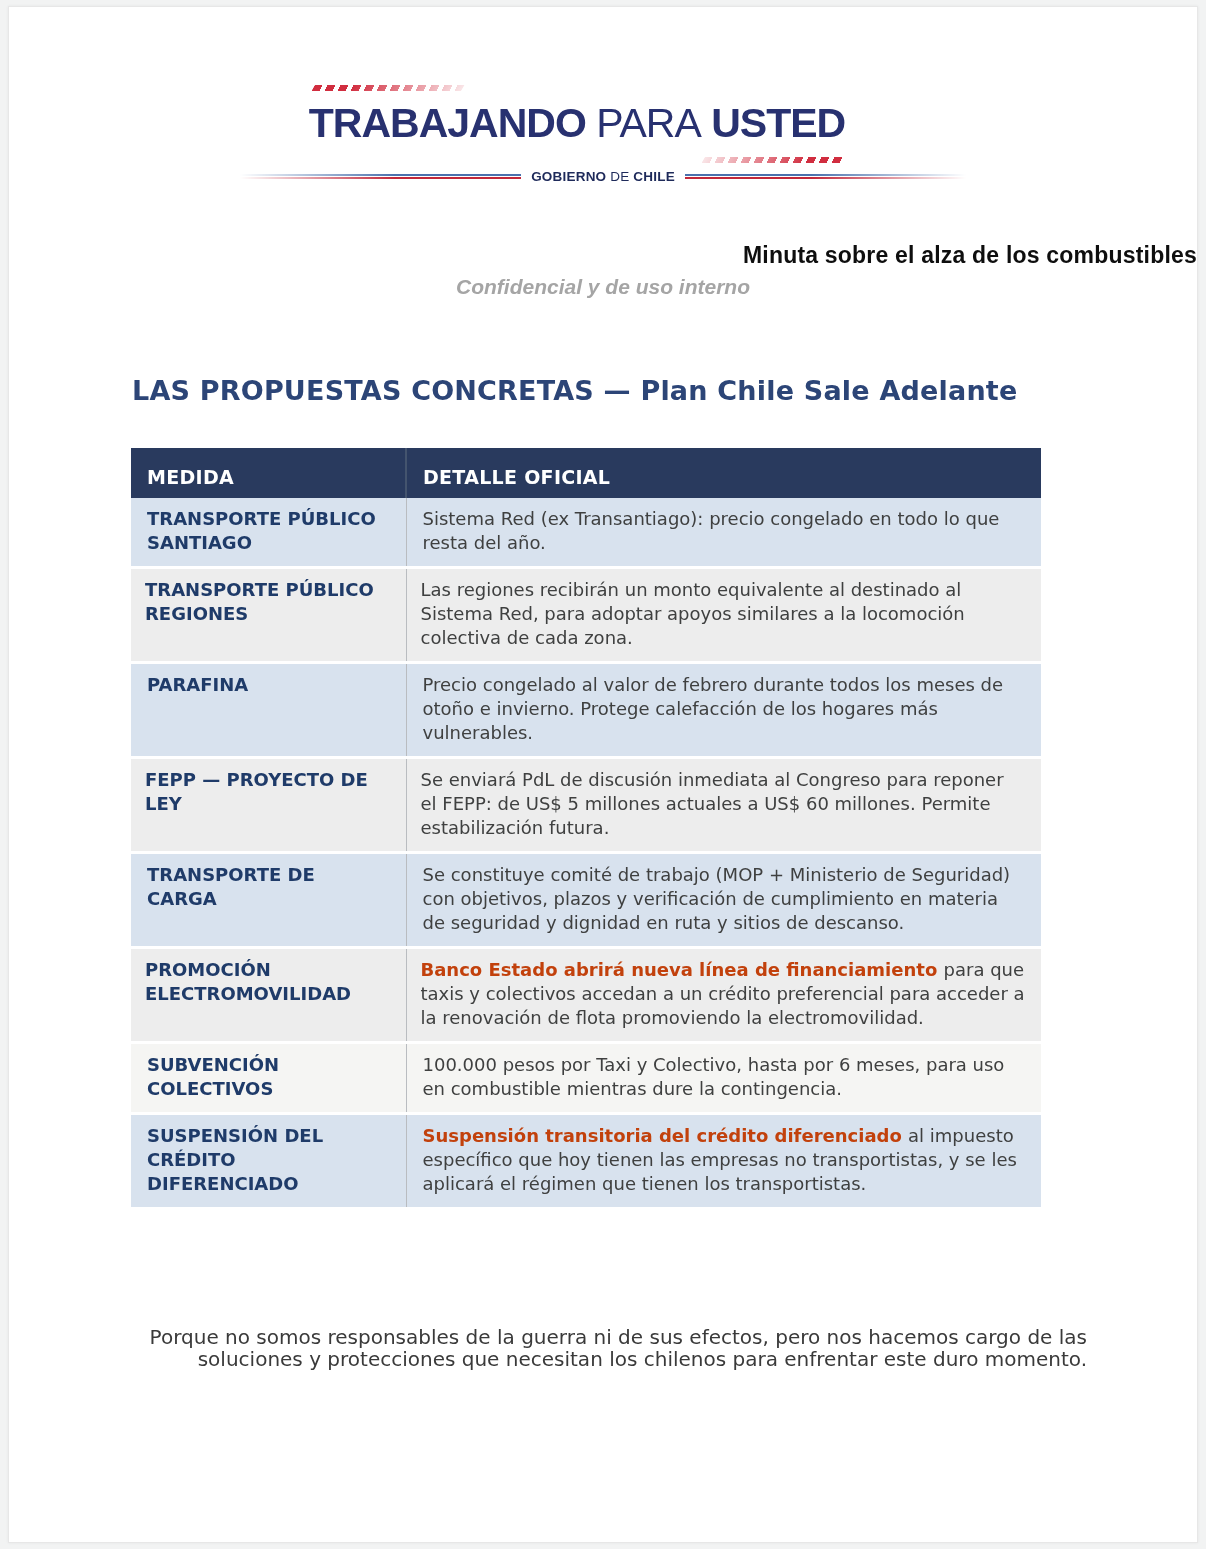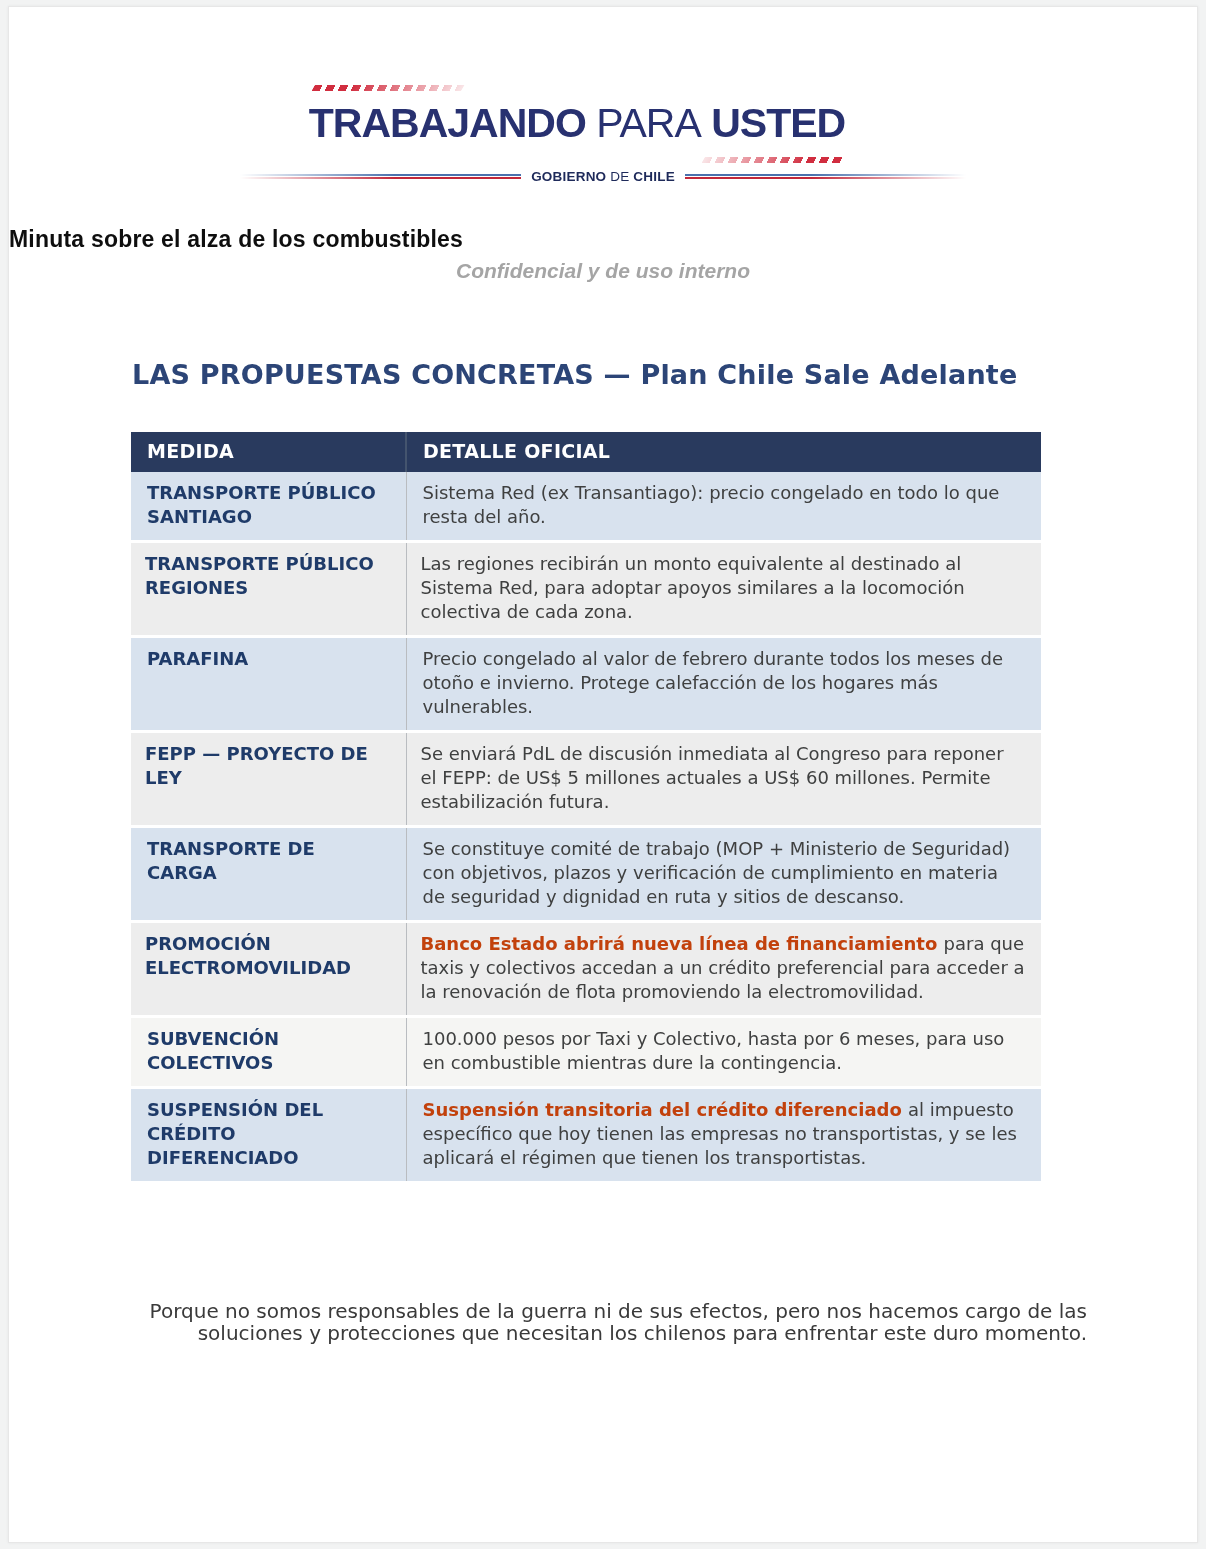--- a/index.html
+++ b/index.html
@@ -60,21 +60,21 @@
   }
   .gov-text {
     font-family:"Liberation Sans",sans-serif;
     font-size:13.5px; font-weight:bold; letter-spacing:0.2px;
     color:#1e2a5a; white-space:nowrap;
   }
   .gov-text .light { font-weight:normal;text-align:center; }
 
   
   .doc-title {
-    margin-top:42px; text-align:left;
+    margin-top:58px; text-align:right;
     font-size:23px; font-weight:bold; color:#0e0e0e;
     font-family:"Liberation Sans",sans-serif; letter-spacing:0.2px;
   }
   .doc-subtitle {
     margin-top:6px; text-align:center;
     font-size:21px; font-weight:bold; font-style:italic; color:#a5a5a5;
     font-family:"Liberation Sans",sans-serif;
   }
   .section-heading {
     margin:76px 0 0 123px;
@@ -86,21 +86,21 @@
   table.proposals {
     margin:42px 0 0 122px;
     width:910px;
     border-collapse:collapse;
     table-layout:fixed;
   }
   table.proposals col.c-medida { width:275px; }
   table.proposals th {
     background:#293a5e; color:#ffffff;
     font-size:19px; font-weight:bold; text-align:left;
-    padding:8px 16px 10px; letter-spacing:0.3px;
+    padding:18px 16px 10px; letter-spacing:0.3px;
   }
   table.proposals th.th-medida { border-right:2px solid #44546e; }
   table.proposals td {
     vertical-align:top;
     padding:9px 16px 11px;
     font-size:18px; line-height:24px;
     border-bottom:3px solid #ffffff;
   }
   td.medida {
     font-weight:bold; color:#1f3b69;

